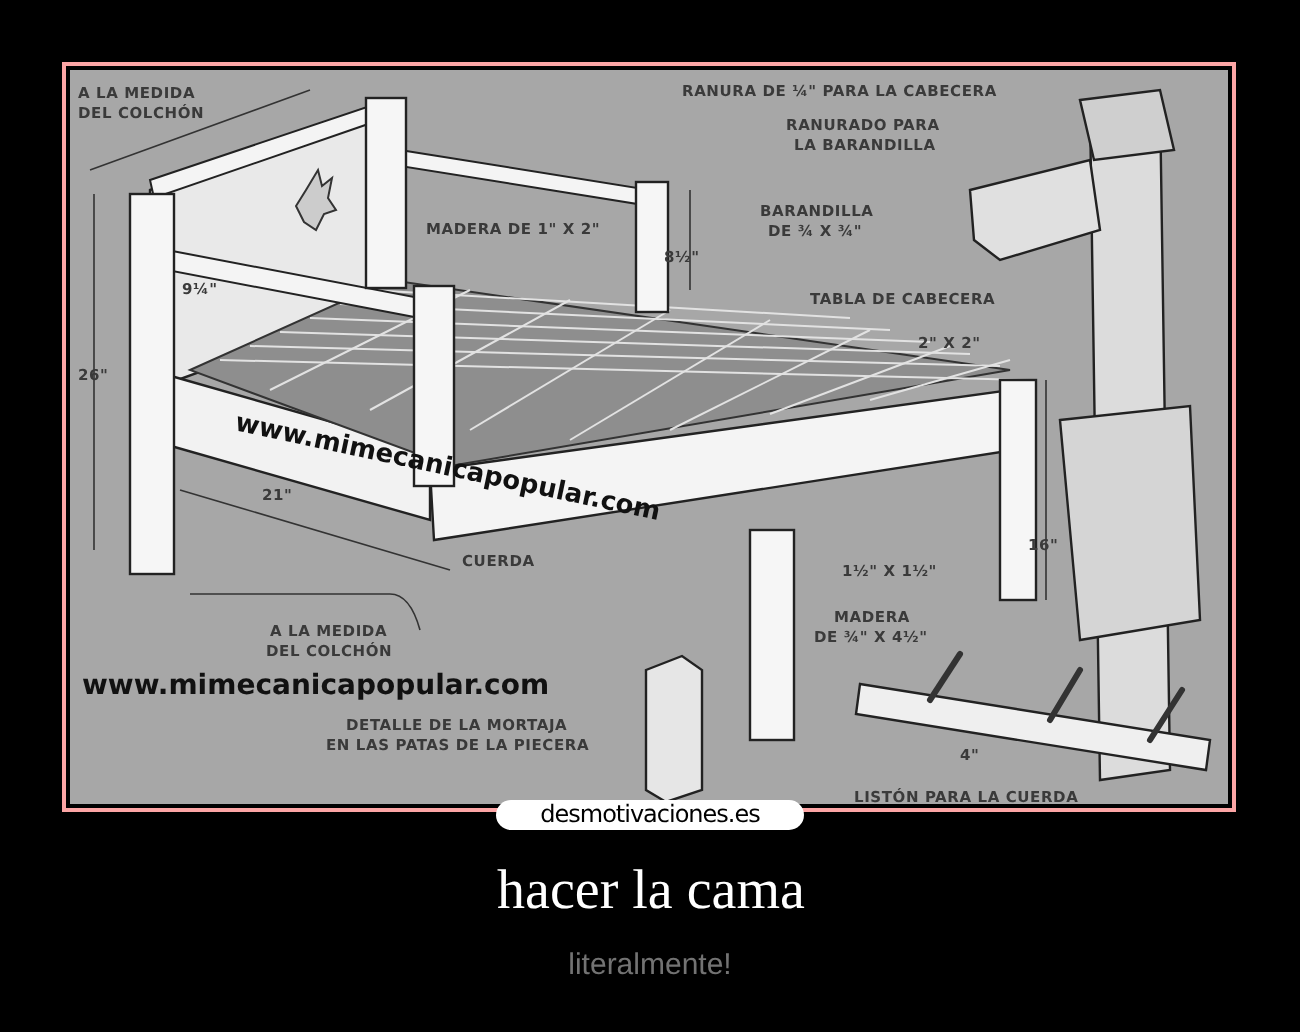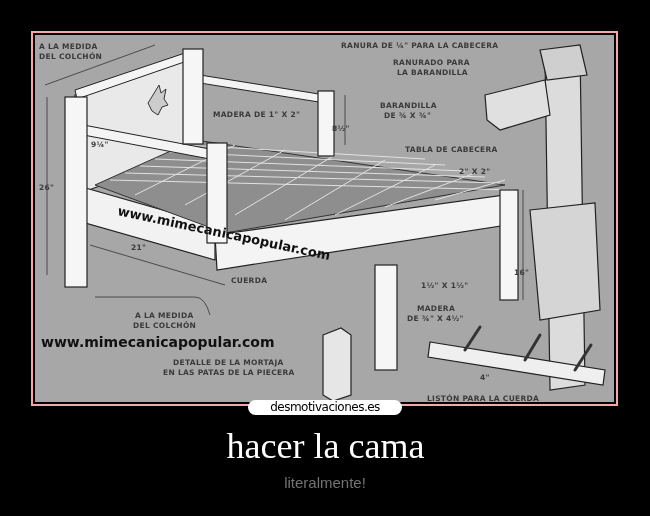--- a/index.html
+++ b/index.html
@@ -4,21 +4,21 @@
 <style>
   html, body { margin:0; padding:0; }
   body { width:650px; height:516px; background:#000; position:relative; overflow:hidden; font-family:"Liberation Sans", sans-serif; }
   .frame { position:absolute; left:31px; top:31px; width:587px; height:375px; border:2px solid #fca5a5; box-sizing:border-box; background:#000; }
   .picture { position:absolute; left:2px; top:2px; right:2px; bottom:2px; background:#a7a7a7; overflow:hidden; }
   .picture svg { position:absolute; left:0; top:0; width:579px; height:367px; }
   .lbl { font-family:"DejaVu Sans", sans-serif; font-weight:bold; fill:#3a3a3a; font-size:7.5px; letter-spacing:0.3px; }
   .wm { font-family:"DejaVu Sans", sans-serif; font-weight:bold; fill:#111; }
   .badge { position:absolute; left:248px; top:400px; width:154px; height:15px; background:#fff; border-radius:8px; display:flex; align-items:center; justify-content:center; }
   .badge span { font-family:"DejaVu Sans", sans-serif; font-size:12px; color:#000; letter-spacing:-0.5px; line-height:15px; }
-  .title { position:absolute; left:1px; right:0; top:424px; text-align:center; font-family:"Liberation Serif", serif; font-size:36px; color:#fff; line-height:44px; }
+  .title { position:absolute; left:1px; right:0; top:424px; text-align:center; font-family:"Liberation Serif", serif; font-size:28px; color:#fff; line-height:44px; }
   .subtitle { position:absolute; left:0; right:0; top:474px; text-align:center; font-family:"Liberation Sans", sans-serif; font-size:15px; color:#737373; line-height:18px; }
 </style>
 </head>
 <body>
 
 <div class="frame">
   <div class="picture">
     <svg viewBox="0 0 579 367" xmlns="http://www.w3.org/2000/svg">
 
       <polygon points="40,60 150,22 150,120 40,160" fill="#e9e9e9" stroke="#222" stroke-width="1.2"></polygon>

